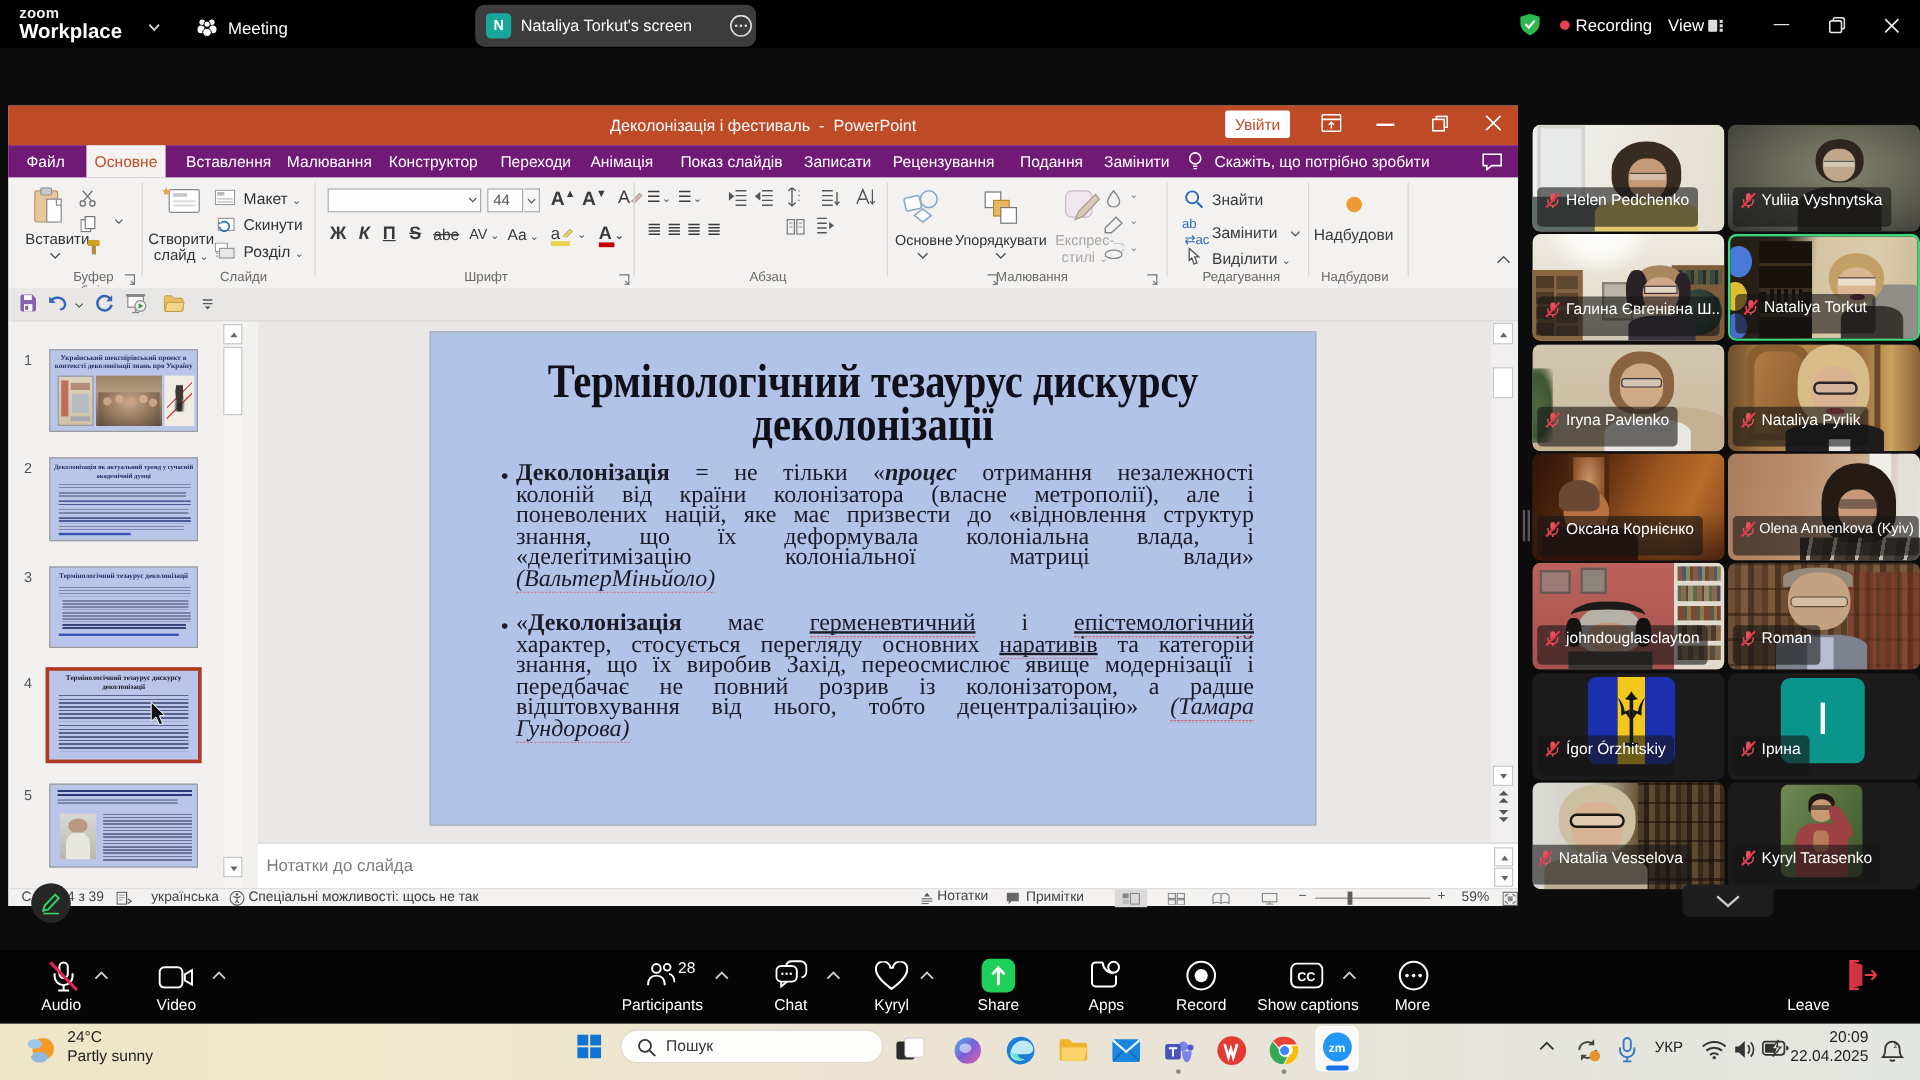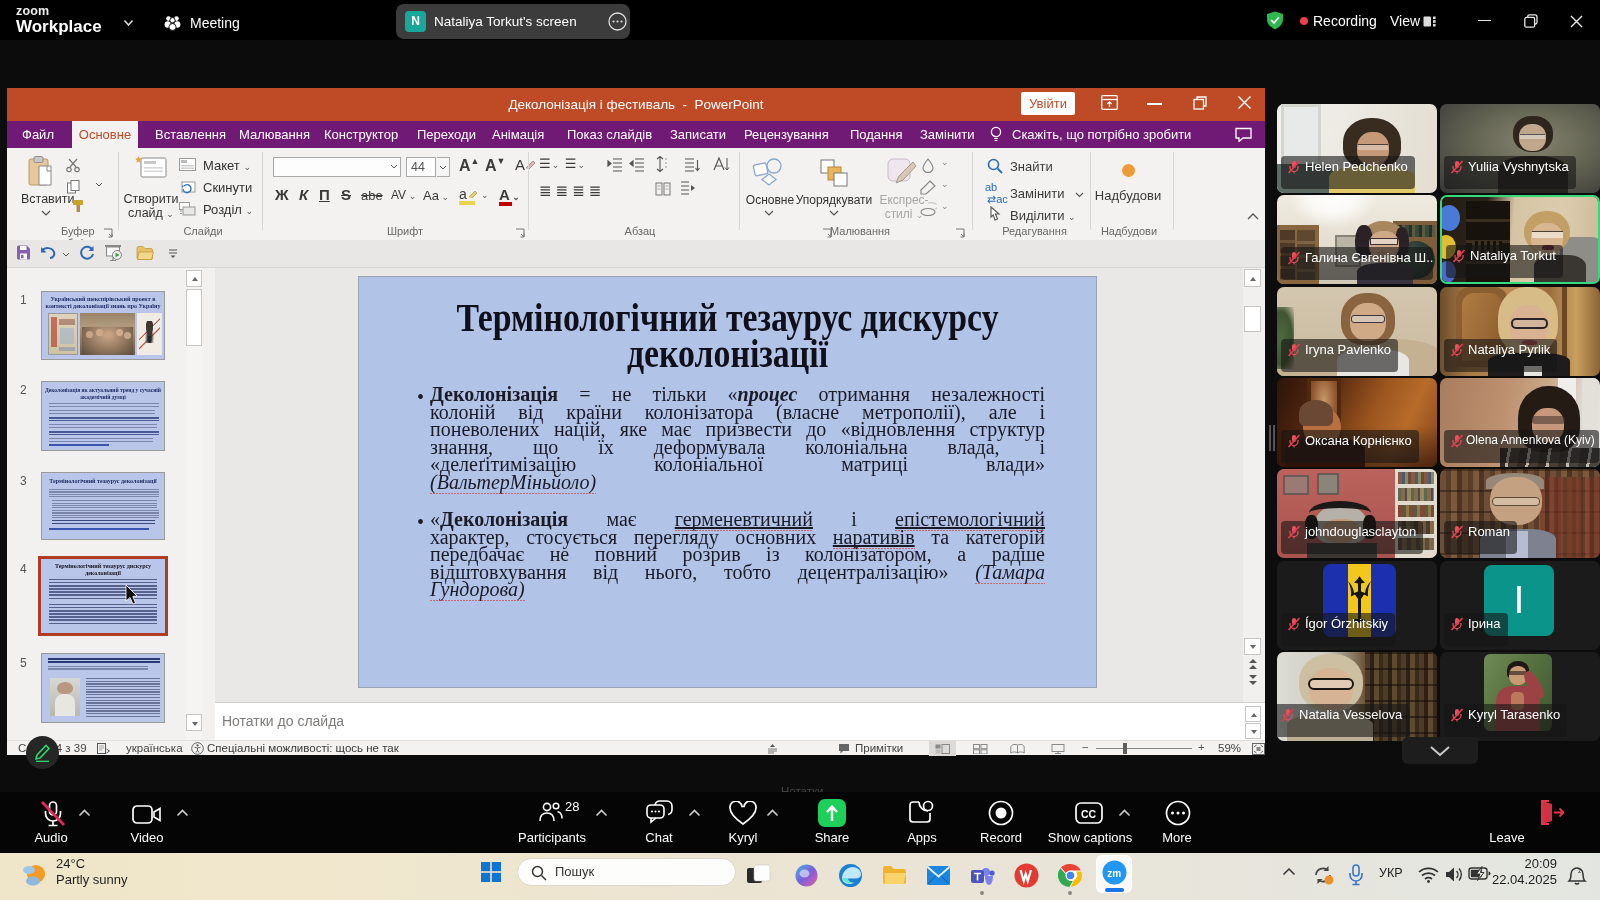--- a/index.html
+++ b/index.html
@@ -442,20 +442,21 @@
           <div class="jl">колоній від країни колонізатора (власне метрополії), але і</div>
           <div class="jl">поневолених націй, яке має призвести до «відновлення структур</div>
           <div class="jl">знання, що їх деформувала колоніальна влада, і</div>
           <div class="jl">«делеґітимізацію колоніальної матриці влади»</div>
           <div class="ll"><i><span class="sq">(ВальтерМіньйоло)</span></i></div>
         </div>
         <div class="abs" style="left:58px;top:234px;font-size:20px;">•</div>
         <div class="abs" style="left:71px;top:234px;width:615px;font-size:20px;line-height:17.5px;">
           <div class="jl">«<b>Деколонізація</b> має <u><span class="sq">герменевтичний</span></u> і <u><span class="sq">епістемологічний</span></u></div>
           <div class="jl">характер, стосується перегляду основних <u><span class="sq">наративів</span></u> та категорій</div>
+          <div class="jl">знання, що їх виробив Захід, переосмислює явище модернізації і</div>
           <div class="jl">передбачає не повний розрив із колонізатором, а радше</div>
           <div class="jl">відштовхування від нього, тобто децентралізацію» <i><span class="sq">(Тамара</span></i></div>
           <div class="ll"><i><span class="sq">Гундорова)</span></i></div>
         </div>
       </div>
     </div>
 
     <div class="abs" id="rscroll" style="left:1236px;top:180px;width:22px;height:434px;background:#f1f0ef;">
       <div class="abs" style="left:1px;top:1px;width:17px;height:18px;background:#fdfdfd;border:1px solid #c8c6c4;">
             <svg style="margin:6px 0 0 4px;" width="8" height="6" viewBox="0 0 8 6">
@@ -491,21 +492,21 @@
       <svg class="abs" style="left:184px;top:1px;" width="13" height="13" viewBox="0 0 13 13">
             <circle cx="6.5" cy="6.5" r="5.8" fill="none" stroke="#555" stroke-width=".9"></circle>
             <circle cx="6.5" cy="3.4" r="1.1" fill="#555"></circle>
             <path d="M3.5 5.2 l3 .8 3 -.8 M6.5 6 v2.4 M5 10.5 l1.5 -2.1 1.5 2.1" fill="none" stroke="#555" stroke-width=".9"></path>
           </svg>
       <div class="abs" style="left:200px;top:1px;color:#3a3a3a;">Спеціальні можливості: щось не так</div>
       <svg class="abs" style="left:760px;top:3px;" width="11" height="10" viewBox="0 0 11 10">
             <path d="M5.5 0 L8 3 H3 Z" fill="#555"></path>
             <path d="M1 5 h9 M1 7 h9 M1 9 h6" stroke="#555" stroke-width=".8"></path>
           </svg>
-      <div class="abs" style="left:774px;top:0;margin-top:44px;">Нотатки</div>
+      <div class="abs" style="left:774px;top:0;">Нотатки</div>
       <svg class="abs" style="left:831px;top:2px;" width="12" height="11" viewBox="0 0 12 11">
             <path d="M1 1 H11 V8 H5 L2.5 10.5 V8 H1 Z" fill="#666"></path>
           </svg>
       <div class="abs" style="left:848px;top:1px;">Примітки</div>
       <div class="abs" style="left:922px;top:0;width:27px;height:15px;background:#dcdad8;"></div>
       <svg class="abs" style="left:928px;top:3px;" width="15" height="10" viewBox="0 0 15 10">
             <rect x="0.5" y="0.5" width="5" height="4" fill="#888"></rect>
             <rect x="0.5" y="5.5" width="5" height="4" fill="#bbb"></rect>
             <rect x="7" y="0.5" width="7.5" height="9" fill="none" stroke="#888"></rect>
           </svg>

